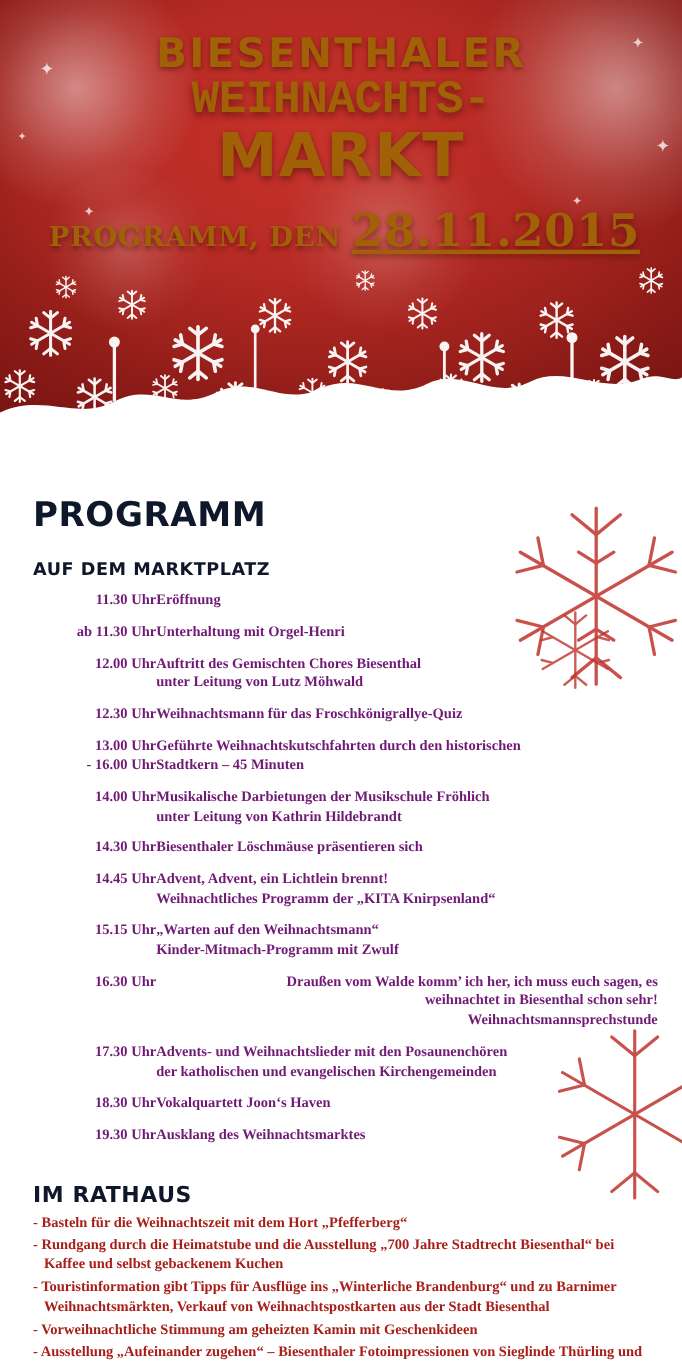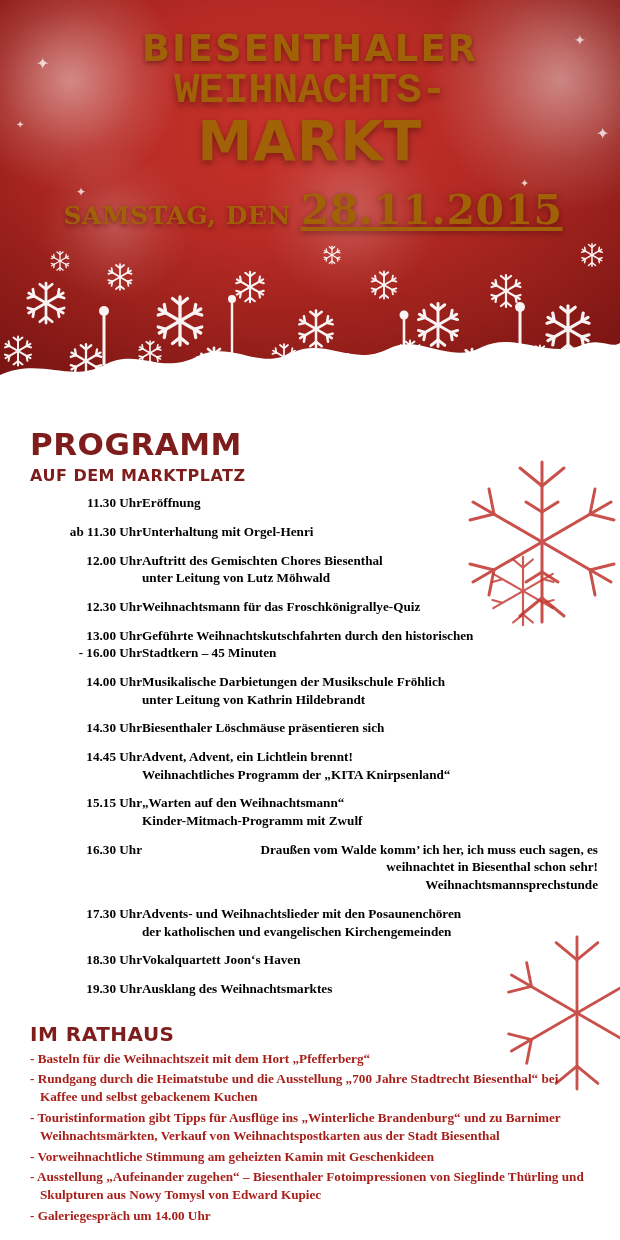--- a/index.html
+++ b/index.html
@@ -141,38 +141,39 @@
   }
   .content-inner {
     position: relative;
     z-index: 3;
     padding: 10px 22px 0 30px;
   }
 
   h2.section-h {
     font-family: "DejaVu Sans", sans-serif;
     font-weight: bold;
-    color: #7f1d1d;
+    color: #0f172a;
     letter-spacing: 0.5px;
+    margin-top: 24px;
   }
   .h-programm { font-size: 31px; line-height: 1.05; }
   .h-marktplatz { font-size: 16px; margin-top: 6px; line-height: 1.1; }
   .h-rathaus { font-size: 20px; margin-top: 14px; margin-bottom: 5px; line-height: 1.1; }
 
   table.schedule {
     margin-top: 10px;
     border-collapse: collapse;
     width: 100%;
   }
   table.schedule td {
     vertical-align: top;
     padding: 0 0 11px 0;
     font-family: "Liberation Serif", serif;
     font-weight: bold;
-    color: #000000;
+    color: #701a75;
     font-size: 13.2px;
     line-height: 1.34;
   }
   td.time {
     width: 112px;
     text-align: right;
     padding-right: 14px;
     white-space: pre-line;
   }
   td.desc { width: auto; }
@@ -212,21 +213,21 @@
     <span class="sparkle" style="left:76px; top:186px; font-size:12px;">✦</span>
     <span class="sparkle" style="left:16px; top:120px; font-size:10px;">✦</span>
     <span class="sparkle" style="left:520px; top:178px; font-size:11px;">✦</span>
   </div>
 
   <div class="title-block">
     <div class="t-line1">BIESENTHALER</div>
     <div class="t-line2">WEIHNACHTS-</div>
     <div class="t-line3">MARKT</div>
     <div class="date-row">
-      <span class="date-pre">SAMSTAG, DEN</span>
+      <span class="date-pre">PROGRAMM, DEN</span>
       <span class="date-main">28.11.2015</span>
     </div>
   </div>
 
   <svg class="snowband" viewBox="0 0 620 230" preserveAspectRatio="none" xmlns="http://www.w3.org/2000/svg">
     <defs>
       <g id="flk">
         <g stroke="#ffffff" stroke-width="2.2" stroke-linecap="round" fill="none">
           <line x1="0" y1="-16" x2="0" y2="16"></line>
           <line x1="-13.8" y1="-8" x2="13.8" y2="8"></line>

